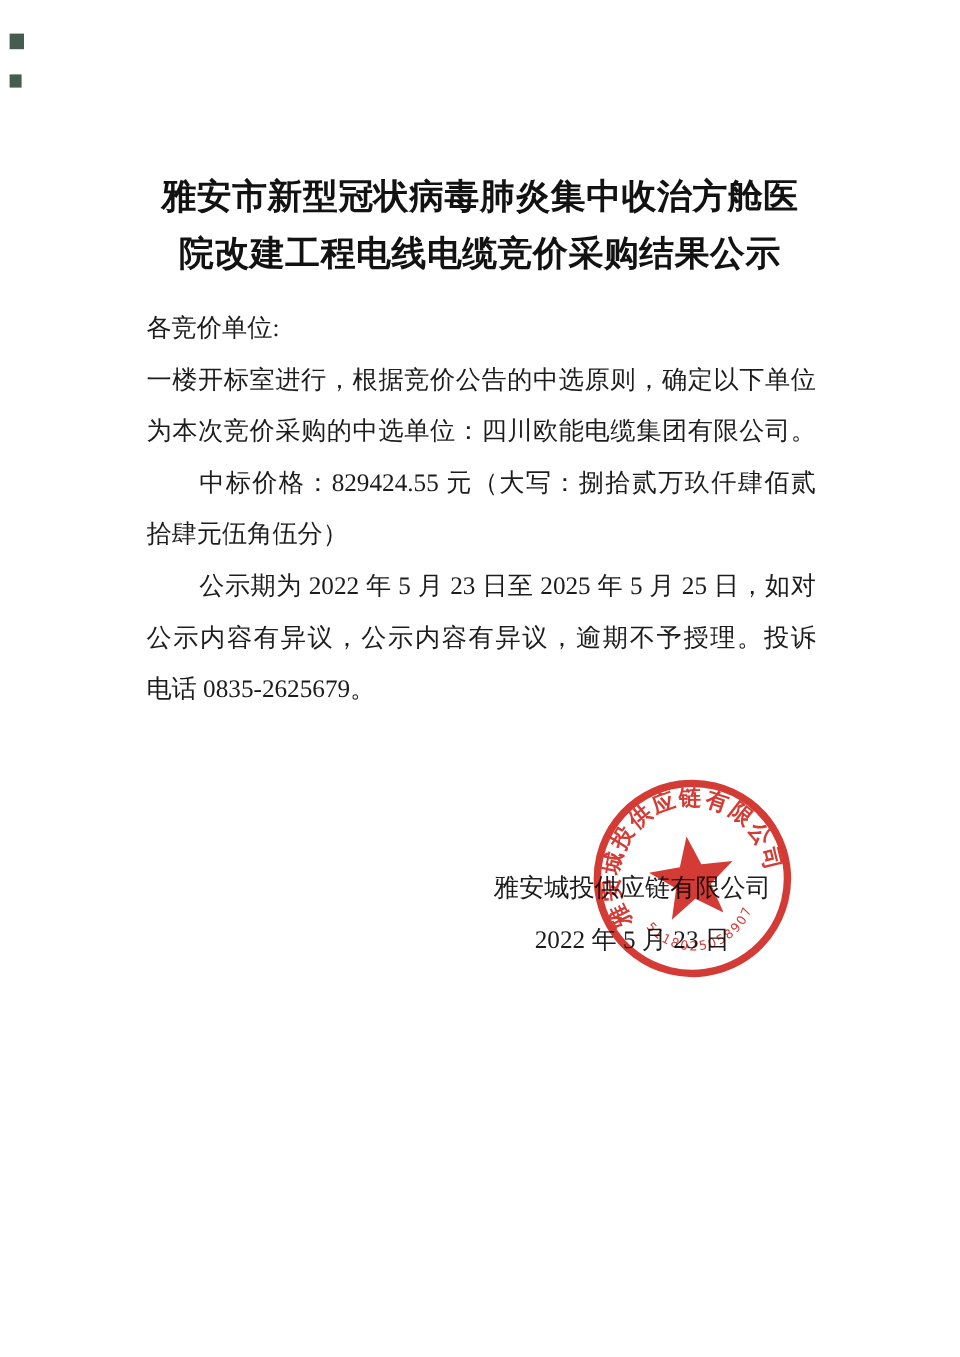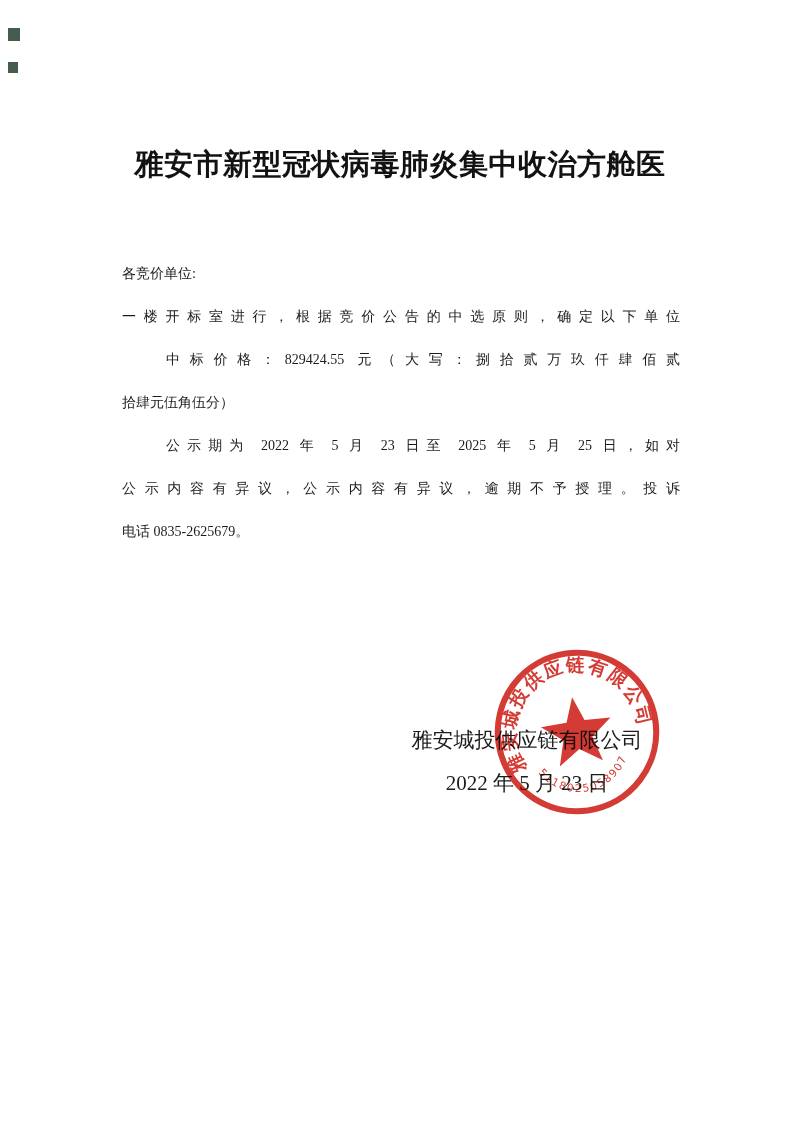--- a/index.html
+++ b/index.html
@@ -37,21 +37,21 @@
     line-height: 48px;
     color: #121212;
     letter-spacing: 0.5px;
   }
 
   .body-text {
     position: absolute;
     top: 252px;
     left: 122px;
     width: 558px;
-    font-size: 14px;
+    font-size: 21px;
     line-height: 43px;
   }
   .body-text .line {
     height: 43px;
     white-space: nowrap;
     overflow: hidden;
     text-align: left;
   }
   .body-text .line.fill {
     text-align: justify;
@@ -87,25 +87,27 @@
 </head>
 <body>
 
 <div class="page">
 
   <div class="artifact a1"></div>
   <div class="artifact a2"></div>
 
   <div class="title">
     <div>雅安市新型冠状病毒肺炎集中收治方舱医</div>
+    <div>院改建工程电线电缆竞价采购结果公示</div>
   </div>
 
   <div class="body-text">
       <div class="line">各竞价单位:</div>
       <div class="line fill">一楼开标室进行，根据竞价公告的中选原则，确定以下单位</div>
+      <div class="line fill">为本次竞价采购的中选单位：四川欧能电缆集团有限公司。</div>
       <div class="line fill indent">中标价格：829424.55 元（大写：捌拾贰万玖仟肆佰贰</div>
       <div class="line">拾肆元伍角伍分）</div>
       <div class="line fill indent">公示期为 2022 年 5 月 23 日至 2025 年 5 月 25 日，如对</div>
       <div class="line fill">公示内容有异议，公示内容有异议，逾期不予授理。投诉</div>
       <div class="line">电话 0835-2625679。</div>
     </div>
 
   <div class="signature">
     <div class="sig-line">雅安城投供应链有限公司</div>
     <div class="sig-line">2022 年 5 月 23 日</div>

